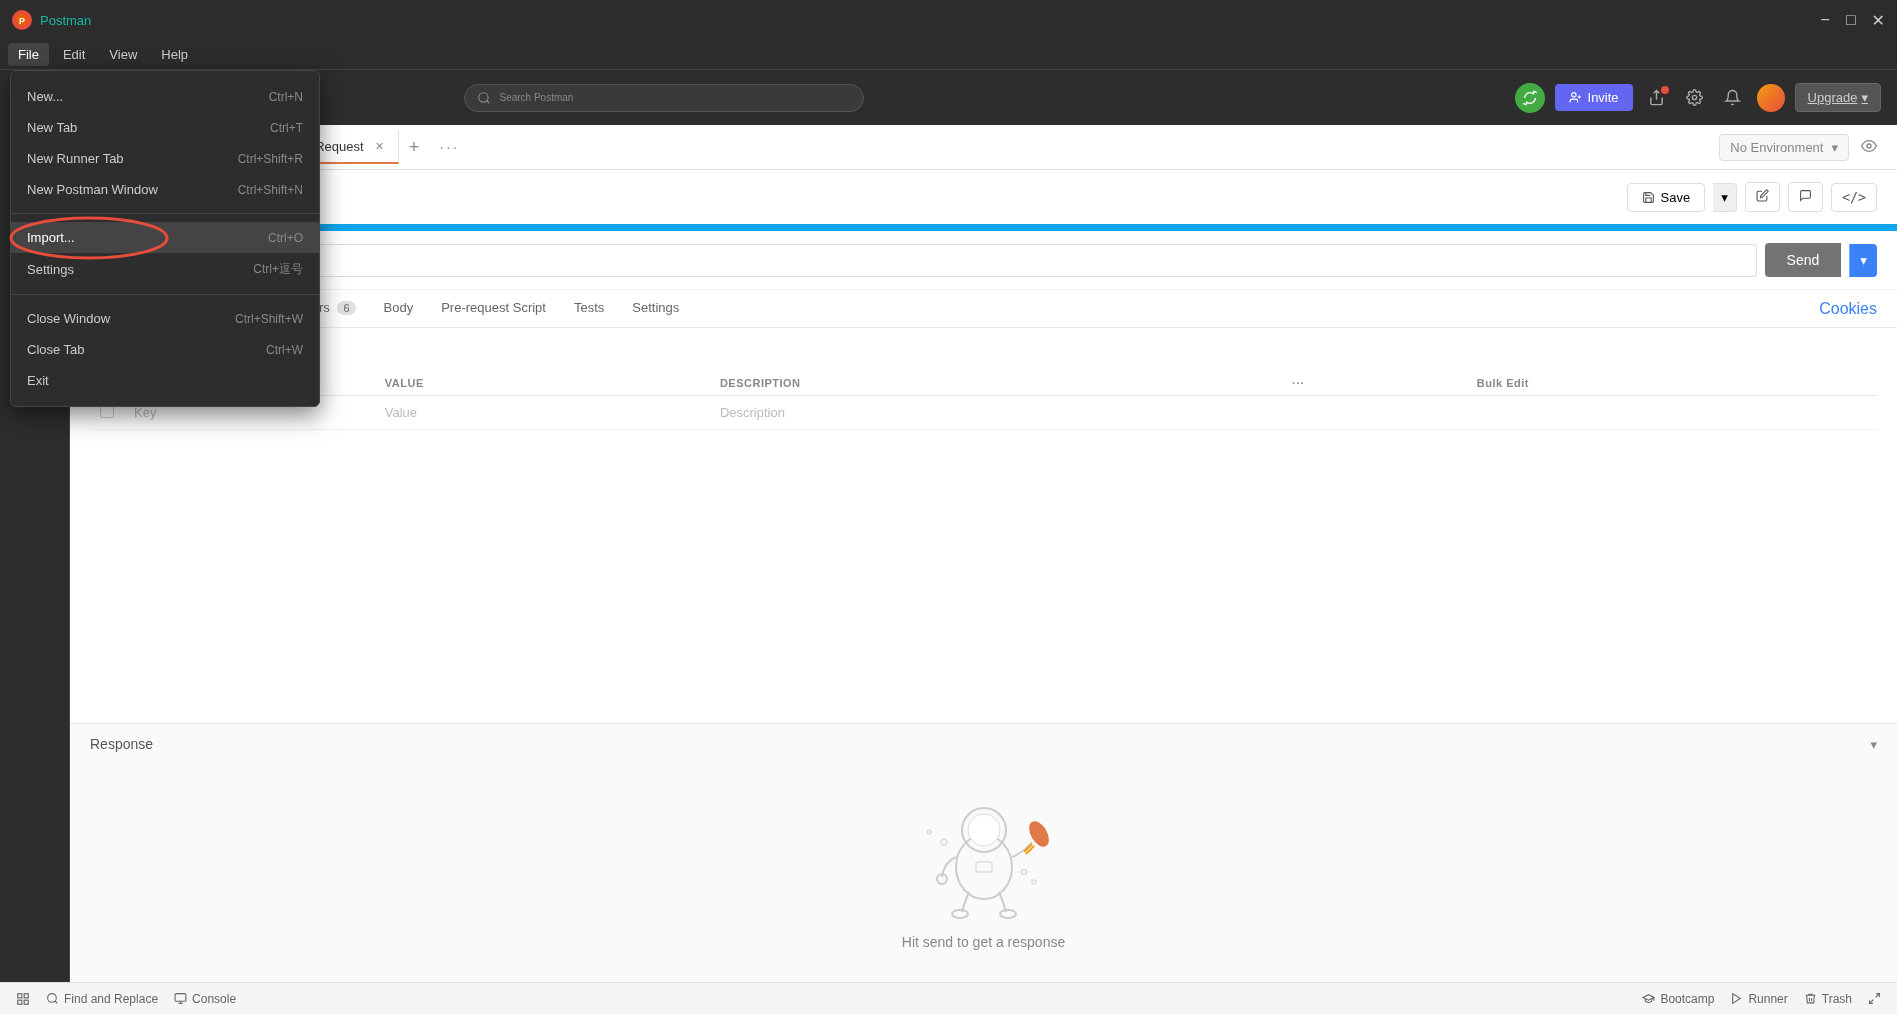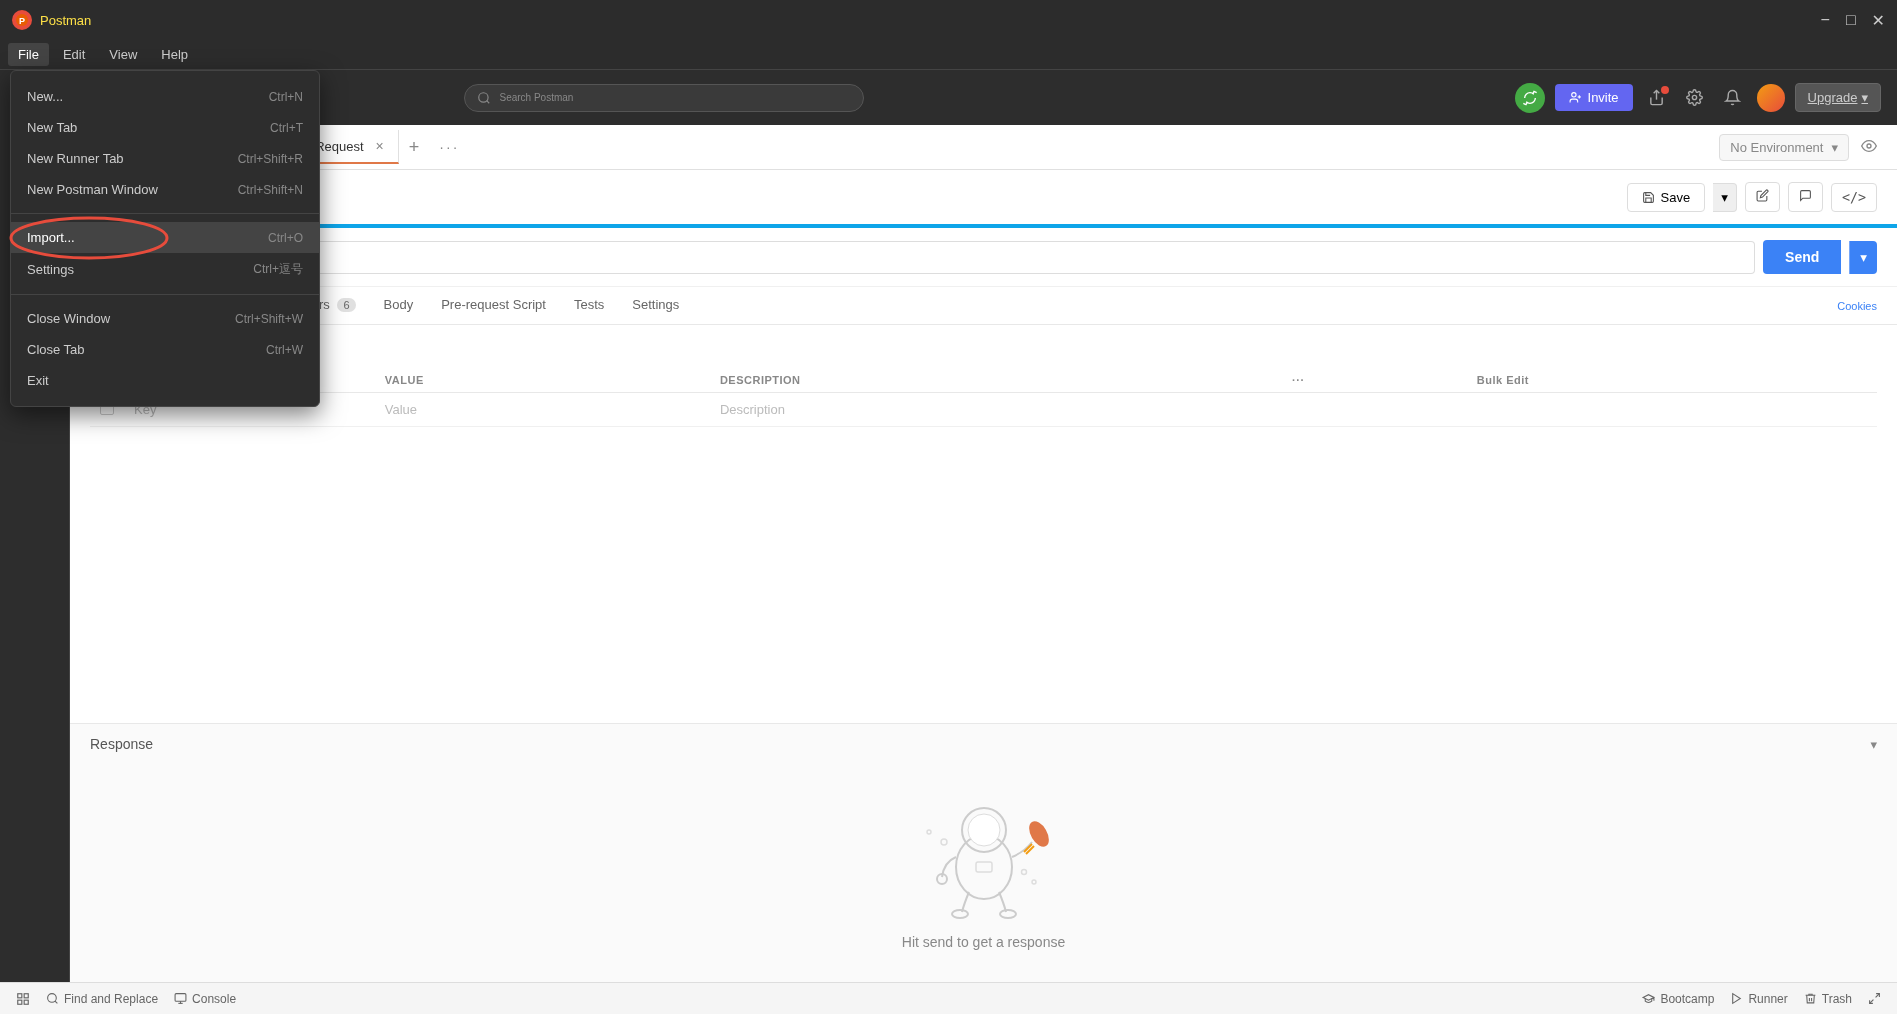--- a/index.html
+++ b/index.html
@@ -2,21 +2,21 @@
 <html><head>
   <meta charset="utf-8">
   <style>
     * { margin: 0; padding: 0; box-sizing: border-box; }
     body { font-family: -apple-system, BlinkMacSystemFont, 'Segoe UI', sans-serif; font-size: 13px; background: #f3f3f3; width: 1897px; height: 1014px; overflow: hidden; }
 
     
     #title-bar { background: #2c2c2c; height: 40px; display: flex; align-items: center; justify-content: space-between; padding: 0 12px; }
     #title-bar-left { display: flex; align-items: center; gap: 8px; }
     #app-logo { width: 20px; height: 20px; background: #e74c3c; border-radius: 50%; display: flex; align-items: center; justify-content: center; color: white; font-size: 10px; font-weight: bold; }
-    #app-title { color: #fde047; font-size: 13px; }
+    #app-title { color: #14b8a6; font-size: 13px; }
     #title-bar-controls { display: flex; gap: 16px; }
     .title-btn { color: #ccc; font-size: 16px; cursor: pointer; background: none; border: none; }
 
     
     #menu-bar { background: #2c2c2c; height: 30px; display: flex; align-items: center; padding: 0 8px; gap: 4px; border-bottom: 1px solid #444; }
     .menu-item { color: #ccc; padding: 4px 10px; cursor: pointer; font-size: 13px; border-radius: 3px; }
     .menu-item:hover, .menu-item.active { background: #444; color: white; }
 
     
     #main { display: flex; height: calc(1014px - 70px - 32px); }
@@ -53,41 +53,41 @@
     .tab-method { color: #27ae60; font-size: 11px; font-weight: bold; }
     .tab-close { color: #888; margin-left: 6px; font-size: 14px; cursor: pointer; }
     .tab-add { color: #888; padding: 0 10px; cursor: pointer; font-size: 18px; }
     .tab-more { color: #888; padding: 0 10px; cursor: pointer; }
     .env-selector { margin-left: auto; display: flex; align-items: center; gap: 8px; }
     #env-dropdown { background: #f7f7f7; border: 1px solid #ddd; border-radius: 4px; padding: 5px 10px; font-size: 13px; color: #888; cursor: pointer; display: flex; align-items: center; gap: 8px; }
     #eye-btn { color: #888; cursor: pointer; padding: 4px; }
 
     
     #request-area { flex: 1; background: white; display: flex; flex-direction: column; }
-    #request-header { padding: 12px 20px; display: flex; align-items: center; justify-content: space-between; border-bottom: 4px solid #0ea5e9; }
+    #request-header { padding: 12px 20px; display: flex; align-items: center; justify-content: space-between; border-bottom: 7px solid #0ea5e9; }
     #request-title { font-size: 17px; font-weight: 600; color: #333; }
     #request-actions { display: flex; gap: 8px; align-items: center; }
     #save-btn { background: white; border: 1px solid #ddd; border-radius: 4px; padding: 6px 14px; cursor: pointer; font-size: 13px; display: flex; align-items: center; gap: 6px; }
     #save-arrow { border: 1px solid #ddd; border-left: none; border-radius: 0 4px 4px 0; padding: 6px 8px; cursor: pointer; }
     .action-icon-btn { background: white; border: 1px solid #ddd; border-radius: 4px; padding: 6px 10px; cursor: pointer; color: #555; }
     .code-btn { background: white; border: 1px solid #ddd; border-radius: 4px; padding: 6px 10px; cursor: pointer; color: #555; font-family: monospace; }
 
     
     #url-bar { display: flex; align-items: center; padding: 12px 20px; gap: 8px; border-bottom: 1px solid #f0f0f0; }
     #method-selector { background: #f7f7f7; border: 1px solid #ddd; border-radius: 4px 0 0 4px; padding: 8px 14px; cursor: pointer; font-size: 13px; color: #27ae60; font-weight: bold; display: flex; align-items: center; gap: 6px; min-width: 90px; }
     #url-input { flex: 1; border: 1px solid #ddd; border-left: none; border-radius: 0 4px 4px 0; padding: 8px 14px; font-size: 13px; color: #888; outline: none; background: white; }
-    #send-btn { background: #3b82f6; color: white; border: none; border-radius: 4px 0 0 4px; padding: 9px 22px; cursor: pointer; font-size: 14px; font-weight: 700; }
+    #send-btn { background: #737373; color: white; border: none; border-radius: 4px 0 0 4px; padding: 9px 22px; cursor: pointer; font-size: 14px; font-weight: 400; }
     #send-arrow { background: #3b82f6; color: white; border: none; border-left: 1px solid rgba(255,255,255,0.3); border-radius: 0 4px 4px 0; padding: 9px 10px; cursor: pointer; }
 
     
     #request-tabs { display: flex; align-items: center; padding: 0 20px; border-bottom: 1px solid #e8e8e8; gap: 0; }
     .req-tab { padding: 10px 14px; cursor: pointer; font-size: 13px; color: #666; border-bottom: 2px solid transparent; }
     .req-tab.active { color: #e07848; border-bottom: 2px solid #e07848; }
     .req-tab-badge { background: #e0e0e0; border-radius: 10px; padding: 1px 6px; font-size: 11px; margin-left: 4px; }
-    #cookies-link { margin-left: auto; color: #3b82f6; font-size: 11px; cursor: pointer; }
+    #cookies-link { margin-left: auto; color: #3b82f6; font-size: 16px; cursor: pointer; }
 
     
     #params-area { padding: 16px 20px; flex: 1; }
     #query-params-title { font-size: 13px; font-weight: 600; color: #333; margin-bottom: 12px; }
     #params-table { width: 100%; border-collapse: collapse; }
     #params-table th { text-align: left; font-size: 11px; font-weight: 600; color: #888; padding: 6px 10px; border-bottom: 1px solid #e8e8e8; letter-spacing: 0.5px; }
     #params-table td { padding: 8px 10px; border-bottom: 1px solid #f0f0f0; color: #bbb; font-size: 13px; }
     .bulk-edit { color: #3b82f6; font-size: 13px; cursor: pointer; }
     .th-more { color: #888; cursor: pointer; }
     .cb-col { width: 30px; }

